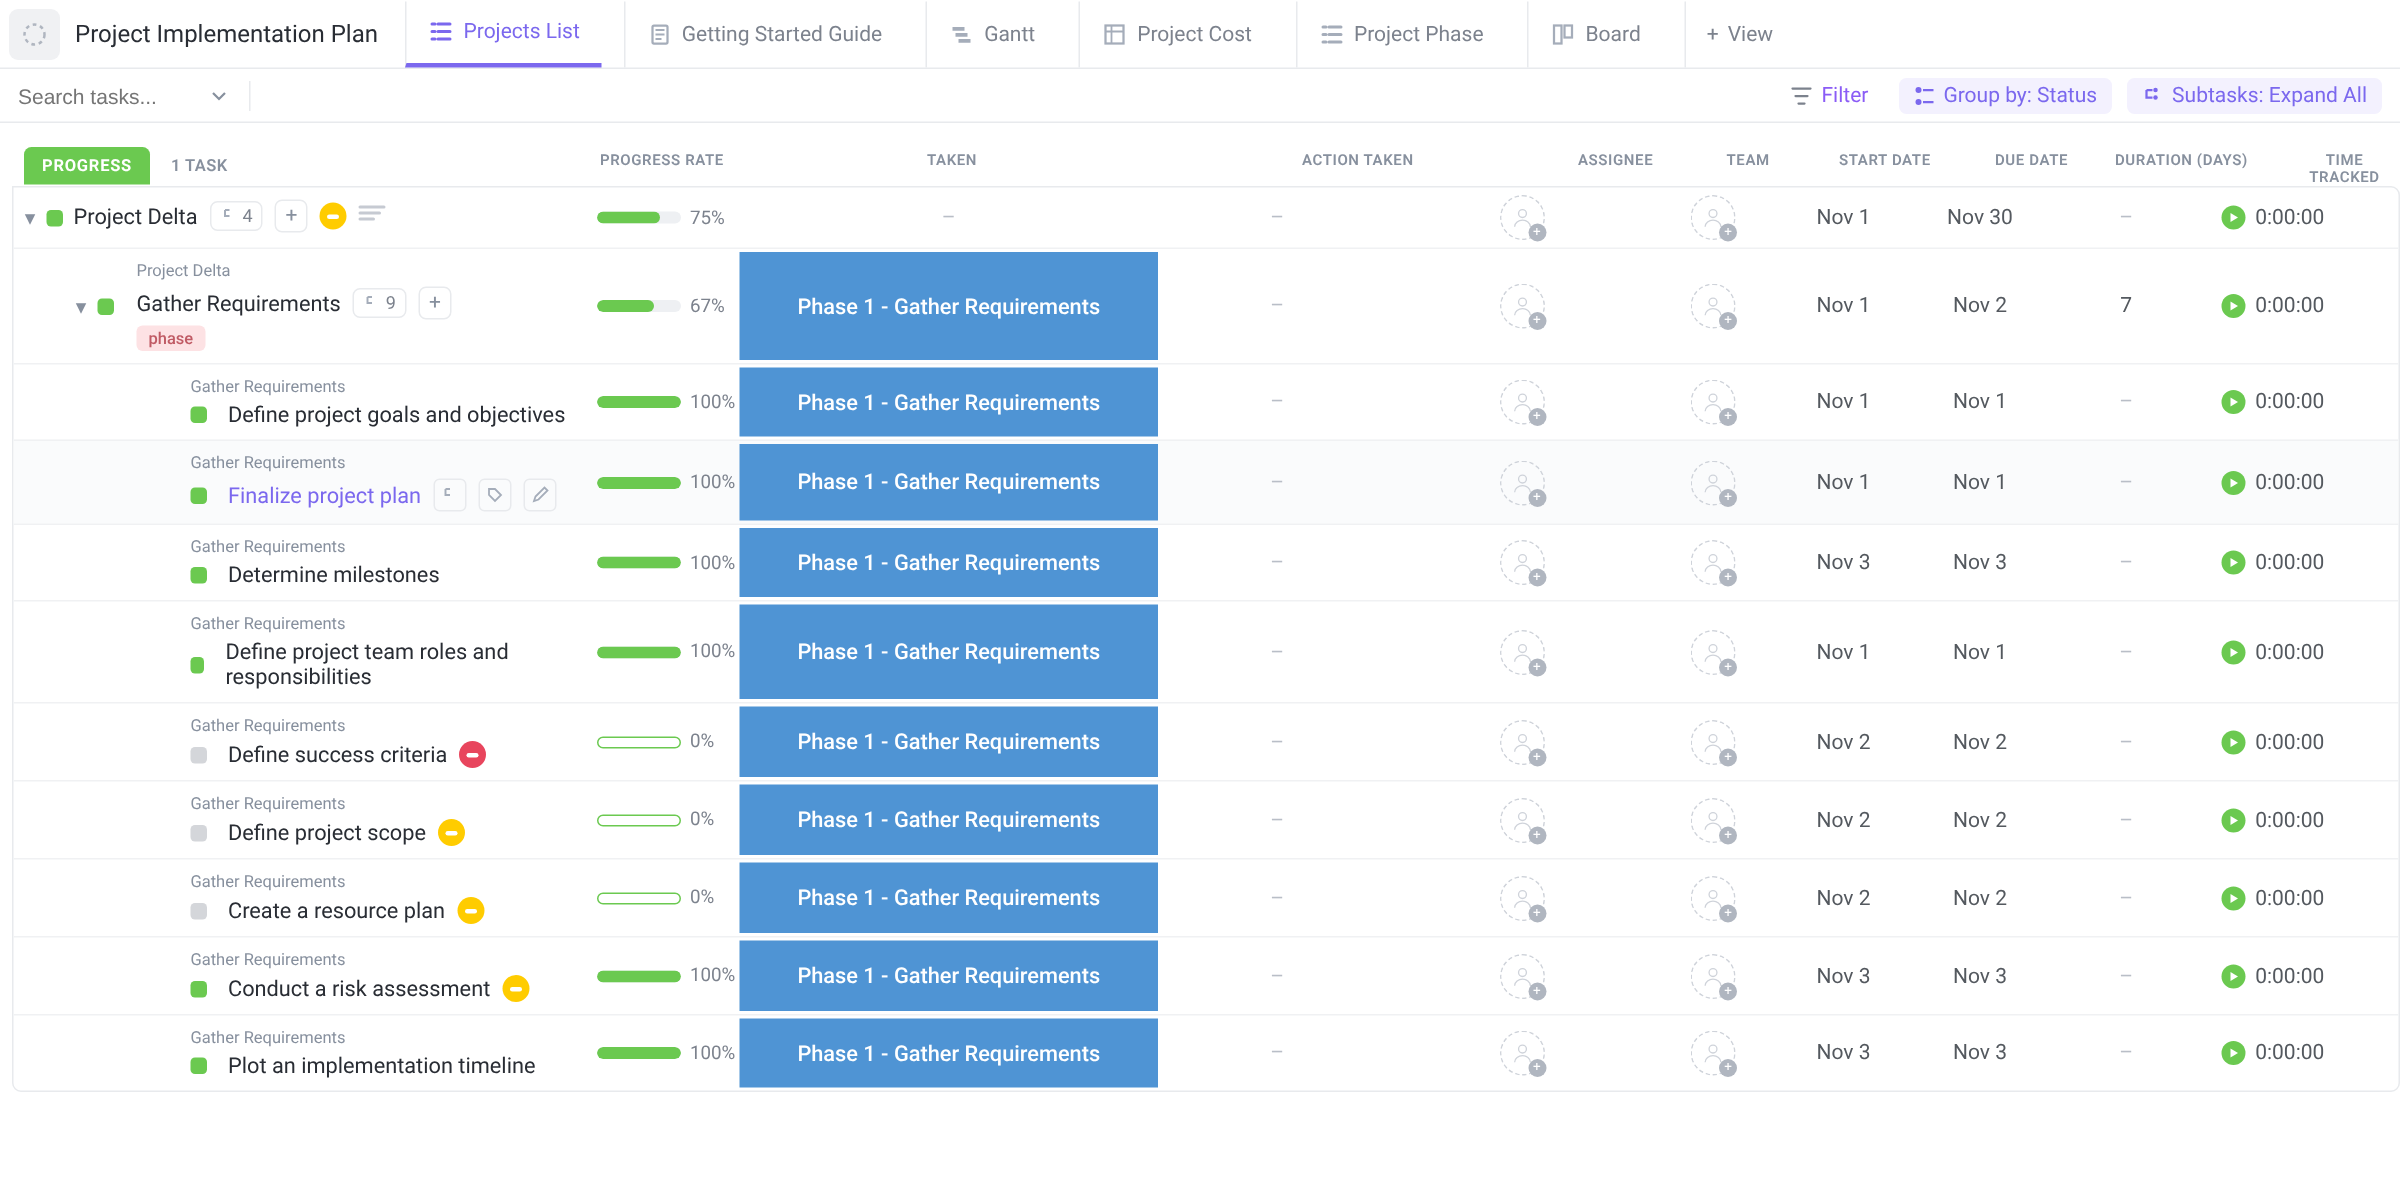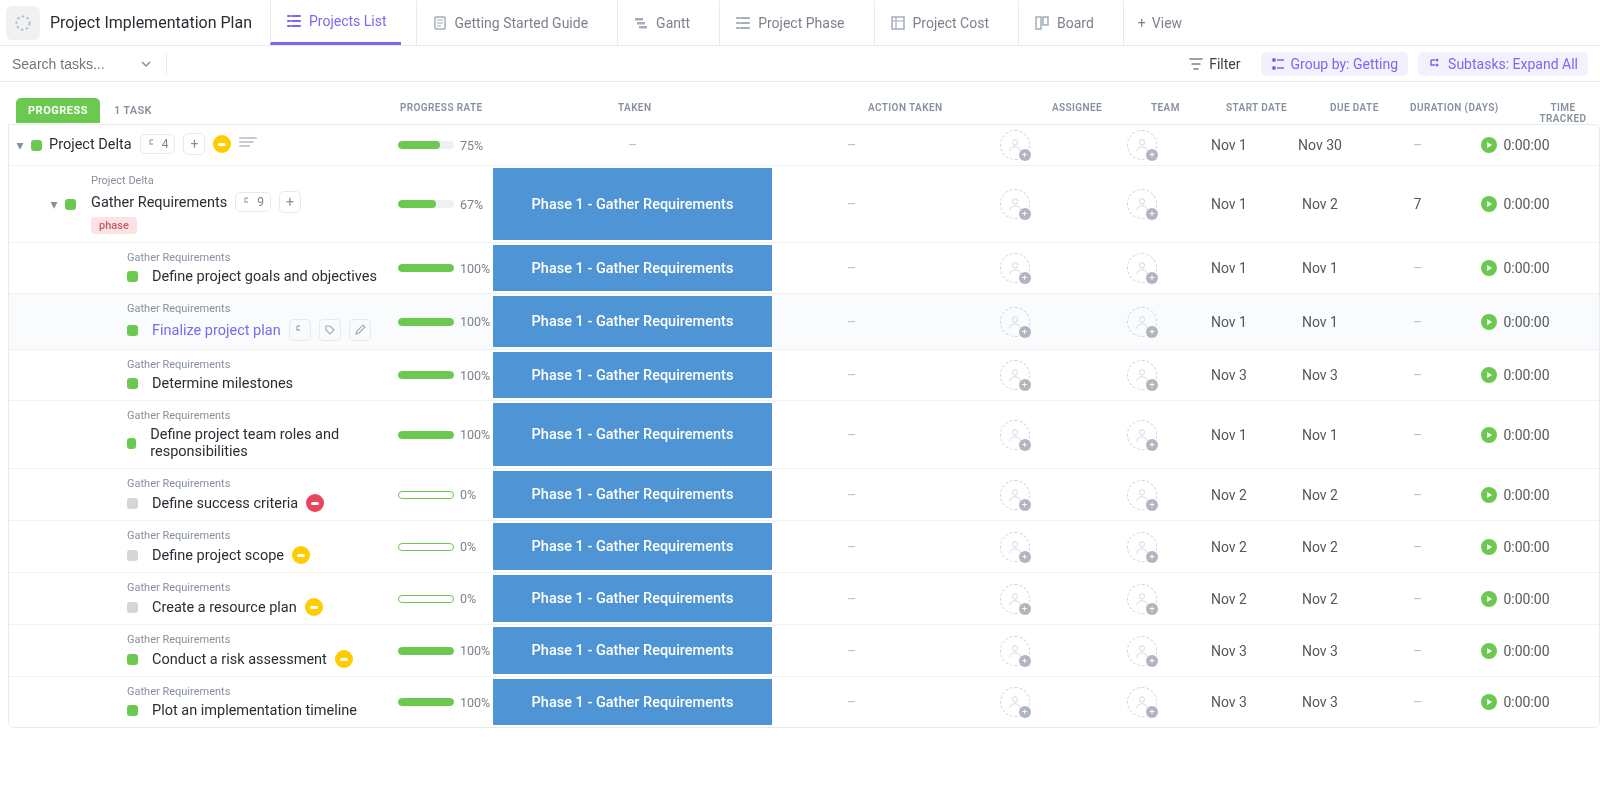--- a/index.html
+++ b/index.html
@@ -11,21 +11,21 @@
 .tabs { display: flex; align-items: center; height: 100%; gap: 15px; }
 .tab { display: flex; align-items: center; padding: 0 14px; height: 44px; color: #7c828d; cursor: pointer; gap: 6px; border-left: 1px solid #e8eaed; }
 .tab.active { color: #7b68ee; border-bottom: 3px solid #7b68ee; }
 .tab .ticon { width: 18px; height: 18px; display: inline-flex; align-items: center; justify-content: center; }
 .tab-view { display: flex; align-items: center; gap: 6px; color: #7c828d; padding: 0 14px; height: 44px; border-left: 1px solid #e8eaed; cursor: pointer; }
 .toolbar { display: flex; align-items: center; height: 36px; border-bottom: 1px solid #e8eaed; padding: 0 12px; }
 .search-area { display: flex; align-items: center; gap: 8px; color: #87909e; flex: 0 0 200px; }
 .search-area input { border: none; outline: none; font-size: 14px; color: #87909e; background: transparent; width: 120px; }
 .chevdown { width: 12px; height: 12px; }
 .toolbar-right { margin-left: auto; display: flex; gap: 10px; align-items: center; }
-.tbtn { display: flex; align-items: center; gap: 6px; color: #404040; padding: 4px 10px; border-radius: 5px; cursor: pointer; }
+.tbtn { display: flex; align-items: center; gap: 6px; color: #8b5cf6; padding: 4px 10px; border-radius: 5px; cursor: pointer; }
 .tbtn.purple { background: #f3f1fe; color: #7b68ee; }
 .content { padding: 14px 0 0 0; }
 .group-header { display: flex; align-items: center; height: 28px; padding-left: 8px; }
 .group-chip { background: #6bc950; color: #fff; font-size: 11px; font-weight: 700; letter-spacing: 0.5px; border-radius: 5px 5px 0 0; padding: 6px 12px; }
 .group-count { font-size: 11px; color: #87909e; font-weight: 600; letter-spacing: 0.3px; margin-left: 14px; }
 .col-headers { position: absolute; top: 0; left: 0; right: 0; height: 28px; }
 .colh { position: absolute; font-size: 10px; letter-spacing: 0.4px; color: #87909e; font-weight: 600; top: 6px; text-align: center; }
 .group-wrap { position: relative; margin: 0 0 0 8px; }
 .rows { border: 1px solid #e8eaed; border-radius: 0 6px 6px 6px; overflow: hidden; }
 .row { display: grid; grid-template-columns: 40px 345px 99px 279px 159px 167px 88px 86px 96px 99px 97px; align-items: center; min-height: 40px; border-top: 1px solid #f0f1f3; position: relative; }
@@ -106,33 +106,33 @@
             <rect x="2" y="3" width="8" height="2.5" fill="#a5adba"></rect>
             <rect x="4" y="7" width="8" height="2.5" fill="#a5adba"></rect>
             <rect x="6" y="11" width="8" height="2.5" fill="#a5adba"></rect>
           </svg>
         </span>
       <span>Gantt</span>
     </div>
     <div class="tab">
       <span class="ticon">
           <svg width="16" height="16" viewBox="0 0 16 16">
-            <path d="M2 3h2M2 8h2M2 13h2M6 3h8M6 8h8M6 13h8" stroke="#a5adba" stroke-width="2" stroke-linecap="round"></path>
-          </svg>
-        </span>
-      <span>Project Phase</span>
-    </div>
-    <div class="tab">
-      <span class="ticon">
-          <svg width="16" height="16" viewBox="0 0 16 16">
             <rect x="2" y="2" width="12" height="12" stroke="#a5adba" stroke-width="1.5" fill="none"></rect>
             <path d="M2 6h12M6 2v12" stroke="#a5adba" stroke-width="1.2"></path>
           </svg>
         </span>
       <span>Project Cost</span>
+    </div>
+    <div class="tab">
+      <span class="ticon">
+          <svg width="16" height="16" viewBox="0 0 16 16">
+            <path d="M2 3h2M2 8h2M2 13h2M6 3h8M6 8h8M6 13h8" stroke="#a5adba" stroke-width="2" stroke-linecap="round"></path>
+          </svg>
+        </span>
+      <span>Project Phase</span>
     </div>
     <div class="tab">
       <span class="ticon">
           <svg width="16" height="16" viewBox="0 0 16 16">
             <rect x="2" y="2" width="5" height="12" stroke="#a5adba" stroke-width="1.5" fill="none"></rect>
             <rect x="9" y="2" width="5" height="8" stroke="#a5adba" stroke-width="1.5" fill="none"></rect>
           </svg>
         </span>
       <span>Board</span>
     </div>
@@ -157,21 +157,21 @@
           <path d="M1 2h12M3 7h8M5 12h4" stroke="#7c828d" stroke-width="1.5" stroke-linecap="round"></path>
         </svg>
       <span>Filter</span>
     </div>
     <div class="tbtn purple">
       <svg width="14" height="14" viewBox="0 0 14 14">
           <circle cx="3" cy="3" r="2" fill="#7b68ee"></circle>
           <circle cx="3" cy="11" r="2" fill="#7b68ee"></circle>
           <path d="M6 3h7M6 11h7" stroke="#7b68ee" stroke-width="1.5"></path>
         </svg>
-      <span>Group by: Getting</span>
+      <span>Group by: Status</span>
     </div>
     <div class="tbtn purple">
       <svg width="14" height="14" viewBox="0 0 14 14">
           <path d="M3 3v5h4M3 3h4" stroke="#7b68ee" stroke-width="1.5" fill="none"></path>
           <circle cx="9" cy="3" r="1.5" fill="#7b68ee"></circle>
           <circle cx="9" cy="8" r="1.5" fill="#7b68ee"></circle>
         </svg>
       <span>Subtasks: Expand All</span>
     </div>
   </div>

